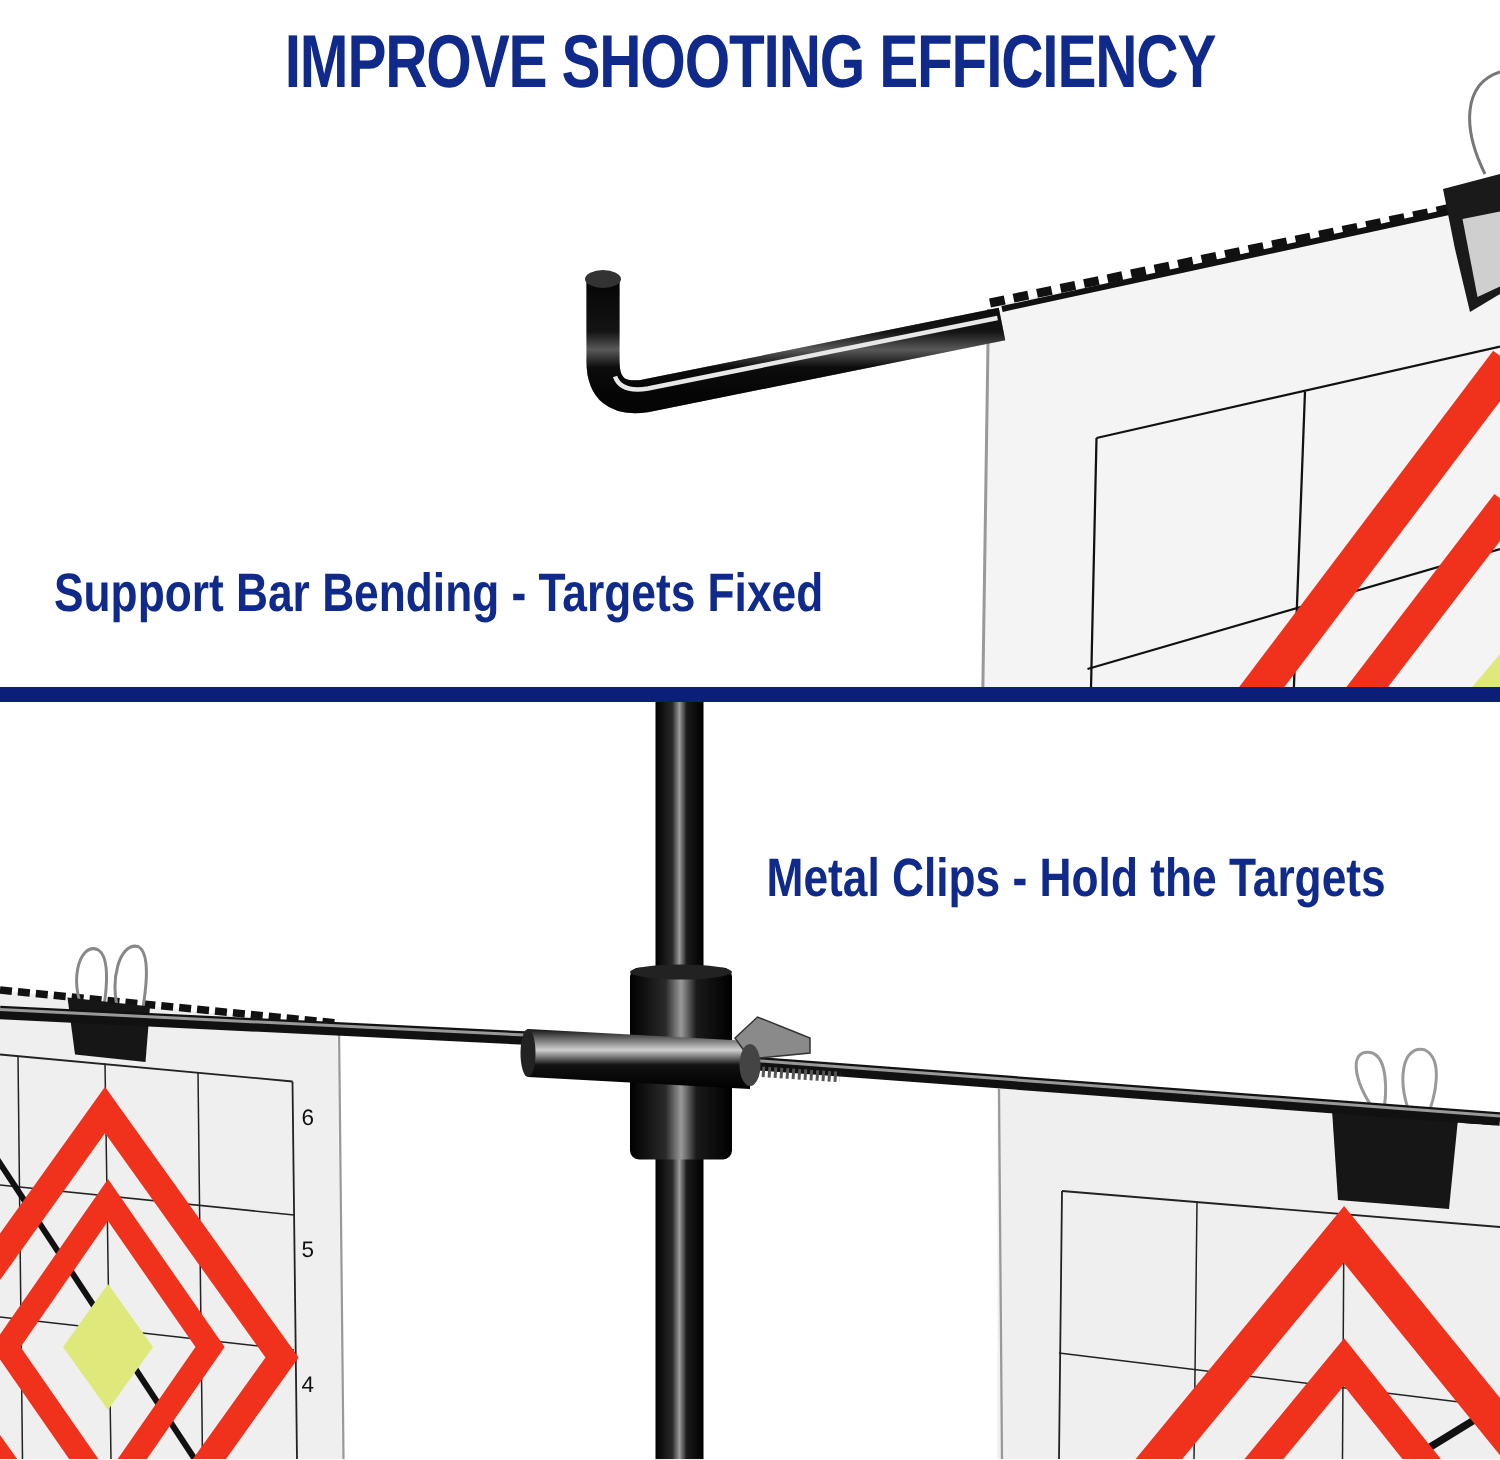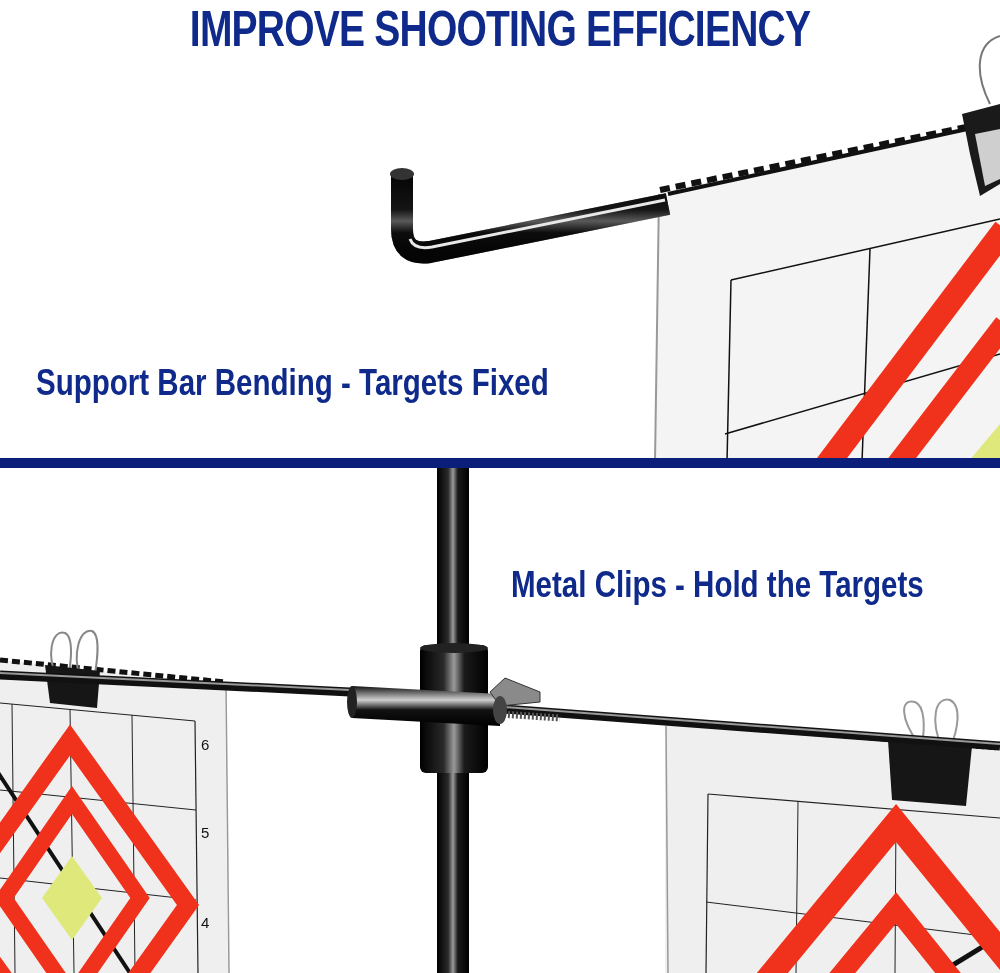--- a/index.html
+++ b/index.html
@@ -1,18 +1,18 @@
 <!DOCTYPE html>
 <html><head>
 <meta charset="utf-8">
 <style>
   html, body { margin:0; padding:0; background:#ffffff; }
   body { width:1000px; height:973px; position:relative; overflow:hidden; font-family:"Liberation Sans", sans-serif; }
   .panel { position:absolute; left:0; width:1000px; overflow:hidden; background:#ffffff; }
-  #top-panel { top:4px; height:526px; }
+  #top-panel { top:16px; height:526px; }
   #divider { position:absolute; left:0; top:458px; width:1000px; height:10px; background:#0b1f7a; }
   #bottom-panel { top:468px; height:505px; }
   .title {
     position:absolute; left:0; width:1000px; top:-4px; text-align:center;
     font-family:"Liberation Sans", sans-serif; font-weight:bold;
     font-size:50px; letter-spacing:-1px; color:#0f2a8a;
     transform:scaleX(0.78); transform-origin:center top;
   }
   .caption {
     position:absolute; font-family:"Liberation Sans", sans-serif; font-weight:bold;

